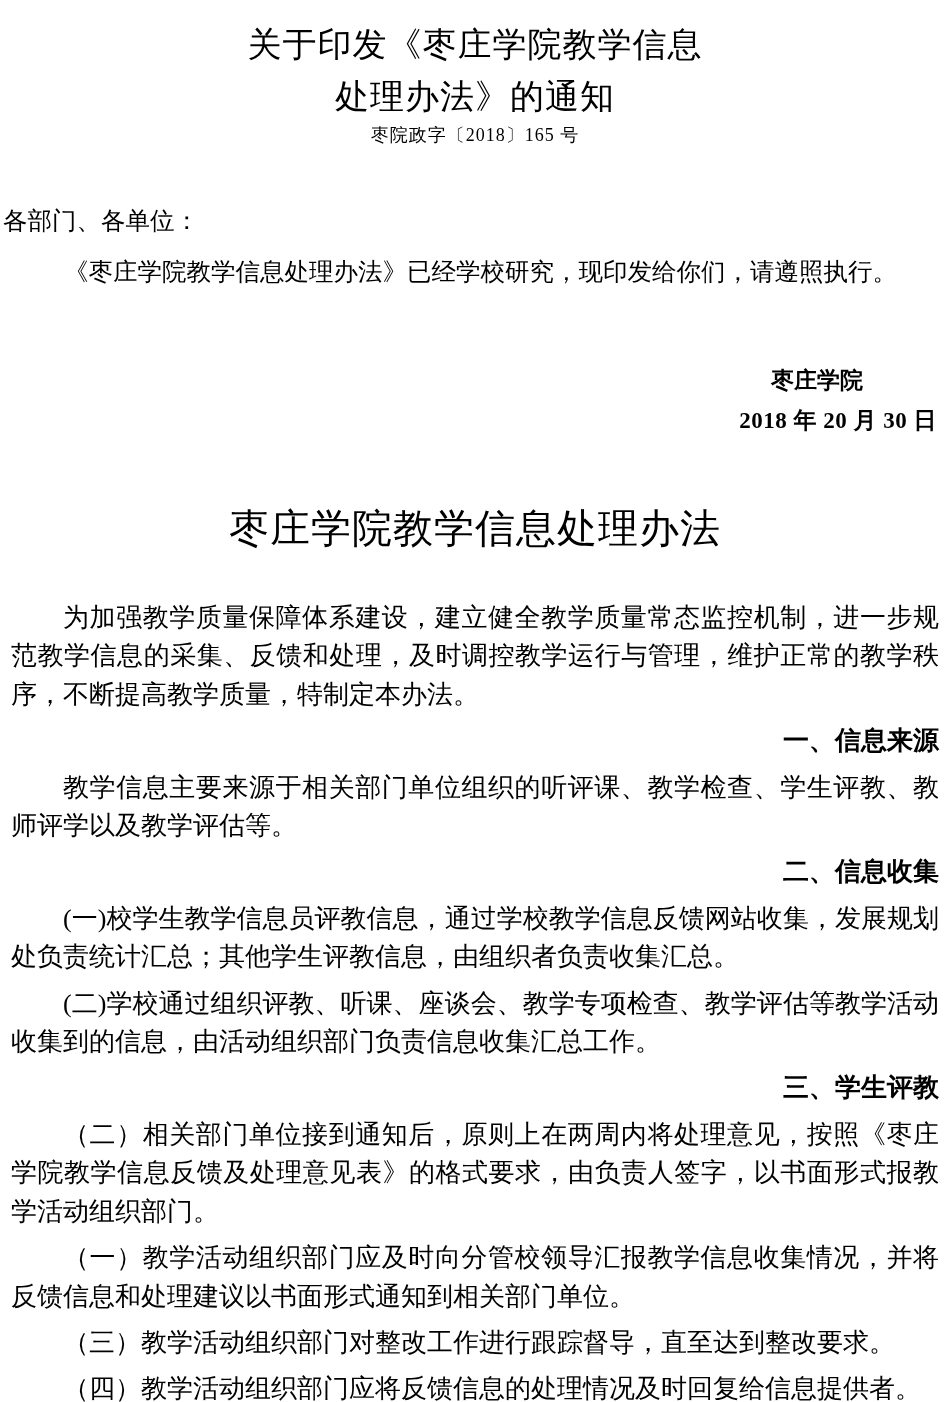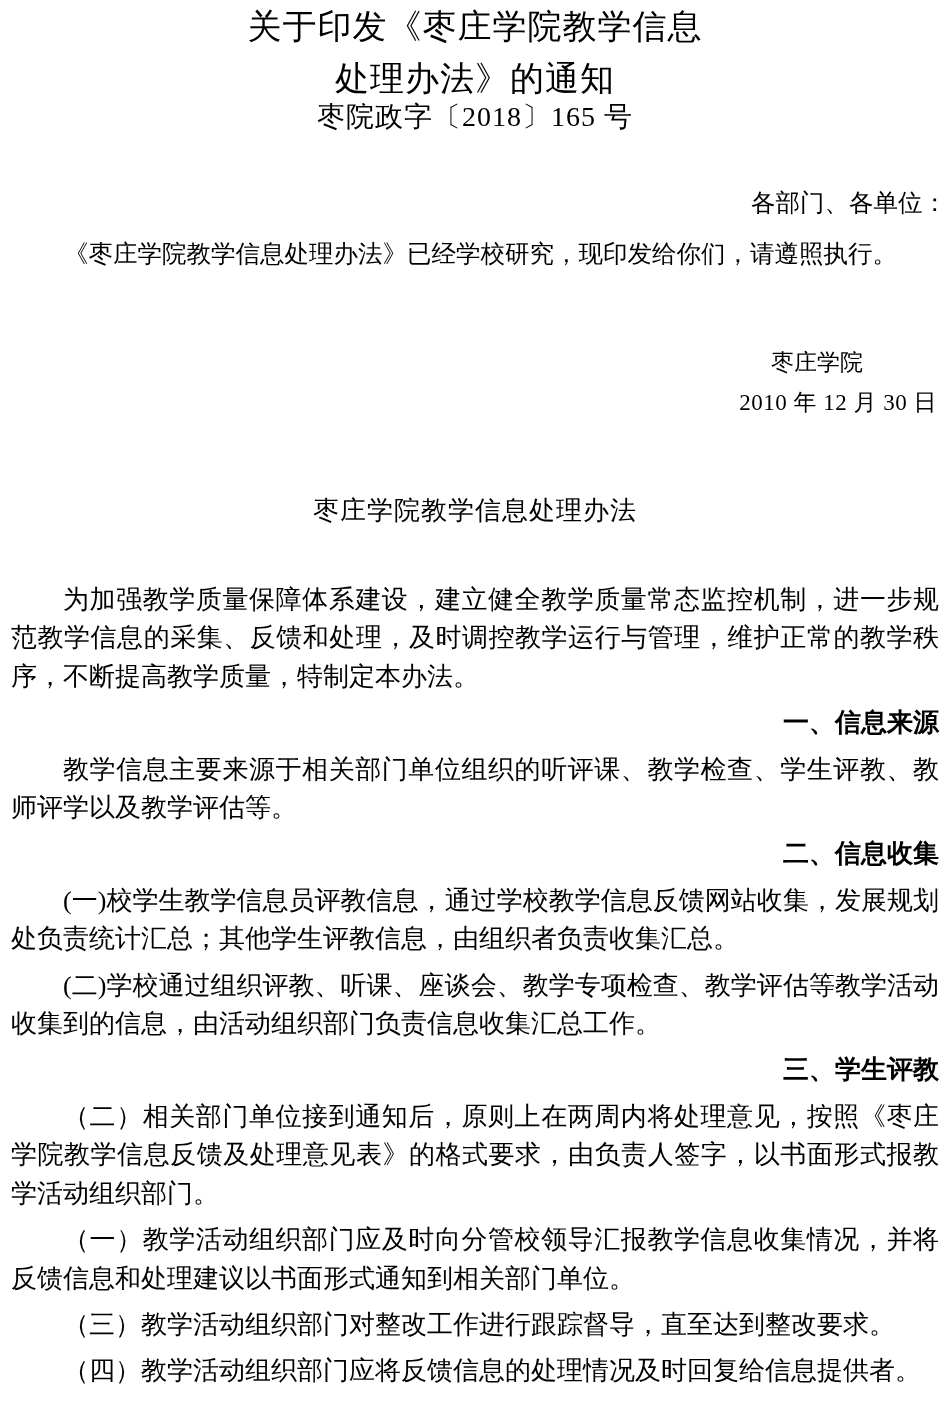--- a/index.html
+++ b/index.html
@@ -14,68 +14,68 @@
     margin: 0 auto;
     background: #ffffff;
     color: #000000;
     overflow: hidden;
     font-family: "Liberation Serif", "DejaVu Serif", serif;
     box-sizing: border-box;
     padding: 0 3px;
   }
   .notice-title {
     margin: 0;
-    padding-top: 0;
+    padding-top: 18px;
     text-align: center;
     font-family: "Liberation Sans", "DejaVu Sans", sans-serif;
     font-weight: 500;
     font-size: 34px;
     line-height: 52px;
     letter-spacing: 1px;
   }
   .doc-number {
     margin: 0;
     text-align: center;
-    font-size: 28px;
+    font-size: 18px;
     line-height: 26px;
     letter-spacing: 1px;
   }
   .salutation-block {
     margin-top: 54px;
     font-size: 24.5px;
     line-height: 38.5px;
   }
   .salutation {
     margin: 0;
-    text-align: right;
   }
   .intro {
     margin: 12px;
     text-indent: 2em;
     text-align: justify;
   }
   .sign-block {
     margin-top: 70px;
     font-size: 23px;
     line-height: 40px;
     text-align: right;
+    font-weight: bold;
   }
   .sign-name {
     padding-right: 84px;
   }
   .sign-date {
     padding-right: 10px;
     letter-spacing: 0.5px;
   }
   .regulation-title {
     margin: 66px 0 12px 0;
     text-align: center;
     font-family: "Liberation Sans", "DejaVu Sans", sans-serif;
     font-weight: 500;
-    font-size: 26px;
+    font-size: 40px;
     line-height: 42px;
     letter-spacing: 1px;
   }
   .body-paragraphs {
     margin-top: 50px;
   }
   .body-paragraphs p {
     margin: 8px;
     font-size: 26px;
     line-height: 38.4px;
@@ -99,21 +99,21 @@
 
   <div class="doc-number">枣院政字〔2018〕165 号</div>
 
   <div class="salutation-block">
     <p class="salutation">各部门、各单位：</p>
     <p class="intro">《枣庄学院教学信息处理办法》已经学校研究，现印发给你们，请遵照执行。</p>
   </div>
 
   <div class="sign-block">
     <div class="sign-name">枣庄学院</div>
-    <div class="sign-date">2010 年 12 月 30 日</div>
+    <div class="sign-date">2018 年 20 月 30 日</div>
   </div>
 
   <h2 class="regulation-title">枣庄学院教学信息处理办法</h2>
 
   <div class="body-paragraphs">
       <p>为加强教学质量保障体系建设，建立健全教学质量常态监控机制，进一步规范教学信息的采集、反馈和处理，及时调控教学运行与管理，维护正常的教学秩序，不断提高教学质量，特制定本办法。</p>
       <p class="bold">一、信息来源</p>
       <p>教学信息主要来源于相关部门单位组织的听评课、教学检查、学生评教、教师评学以及教学评估等。</p>
       <p class="bold">二、信息收集</p>
       <p>(一)校学生教学信息员评教信息，通过学校教学信息反馈网站收集，发展规划处负责统计汇总；其他学生评教信息，由组织者负责收集汇总。</p>

